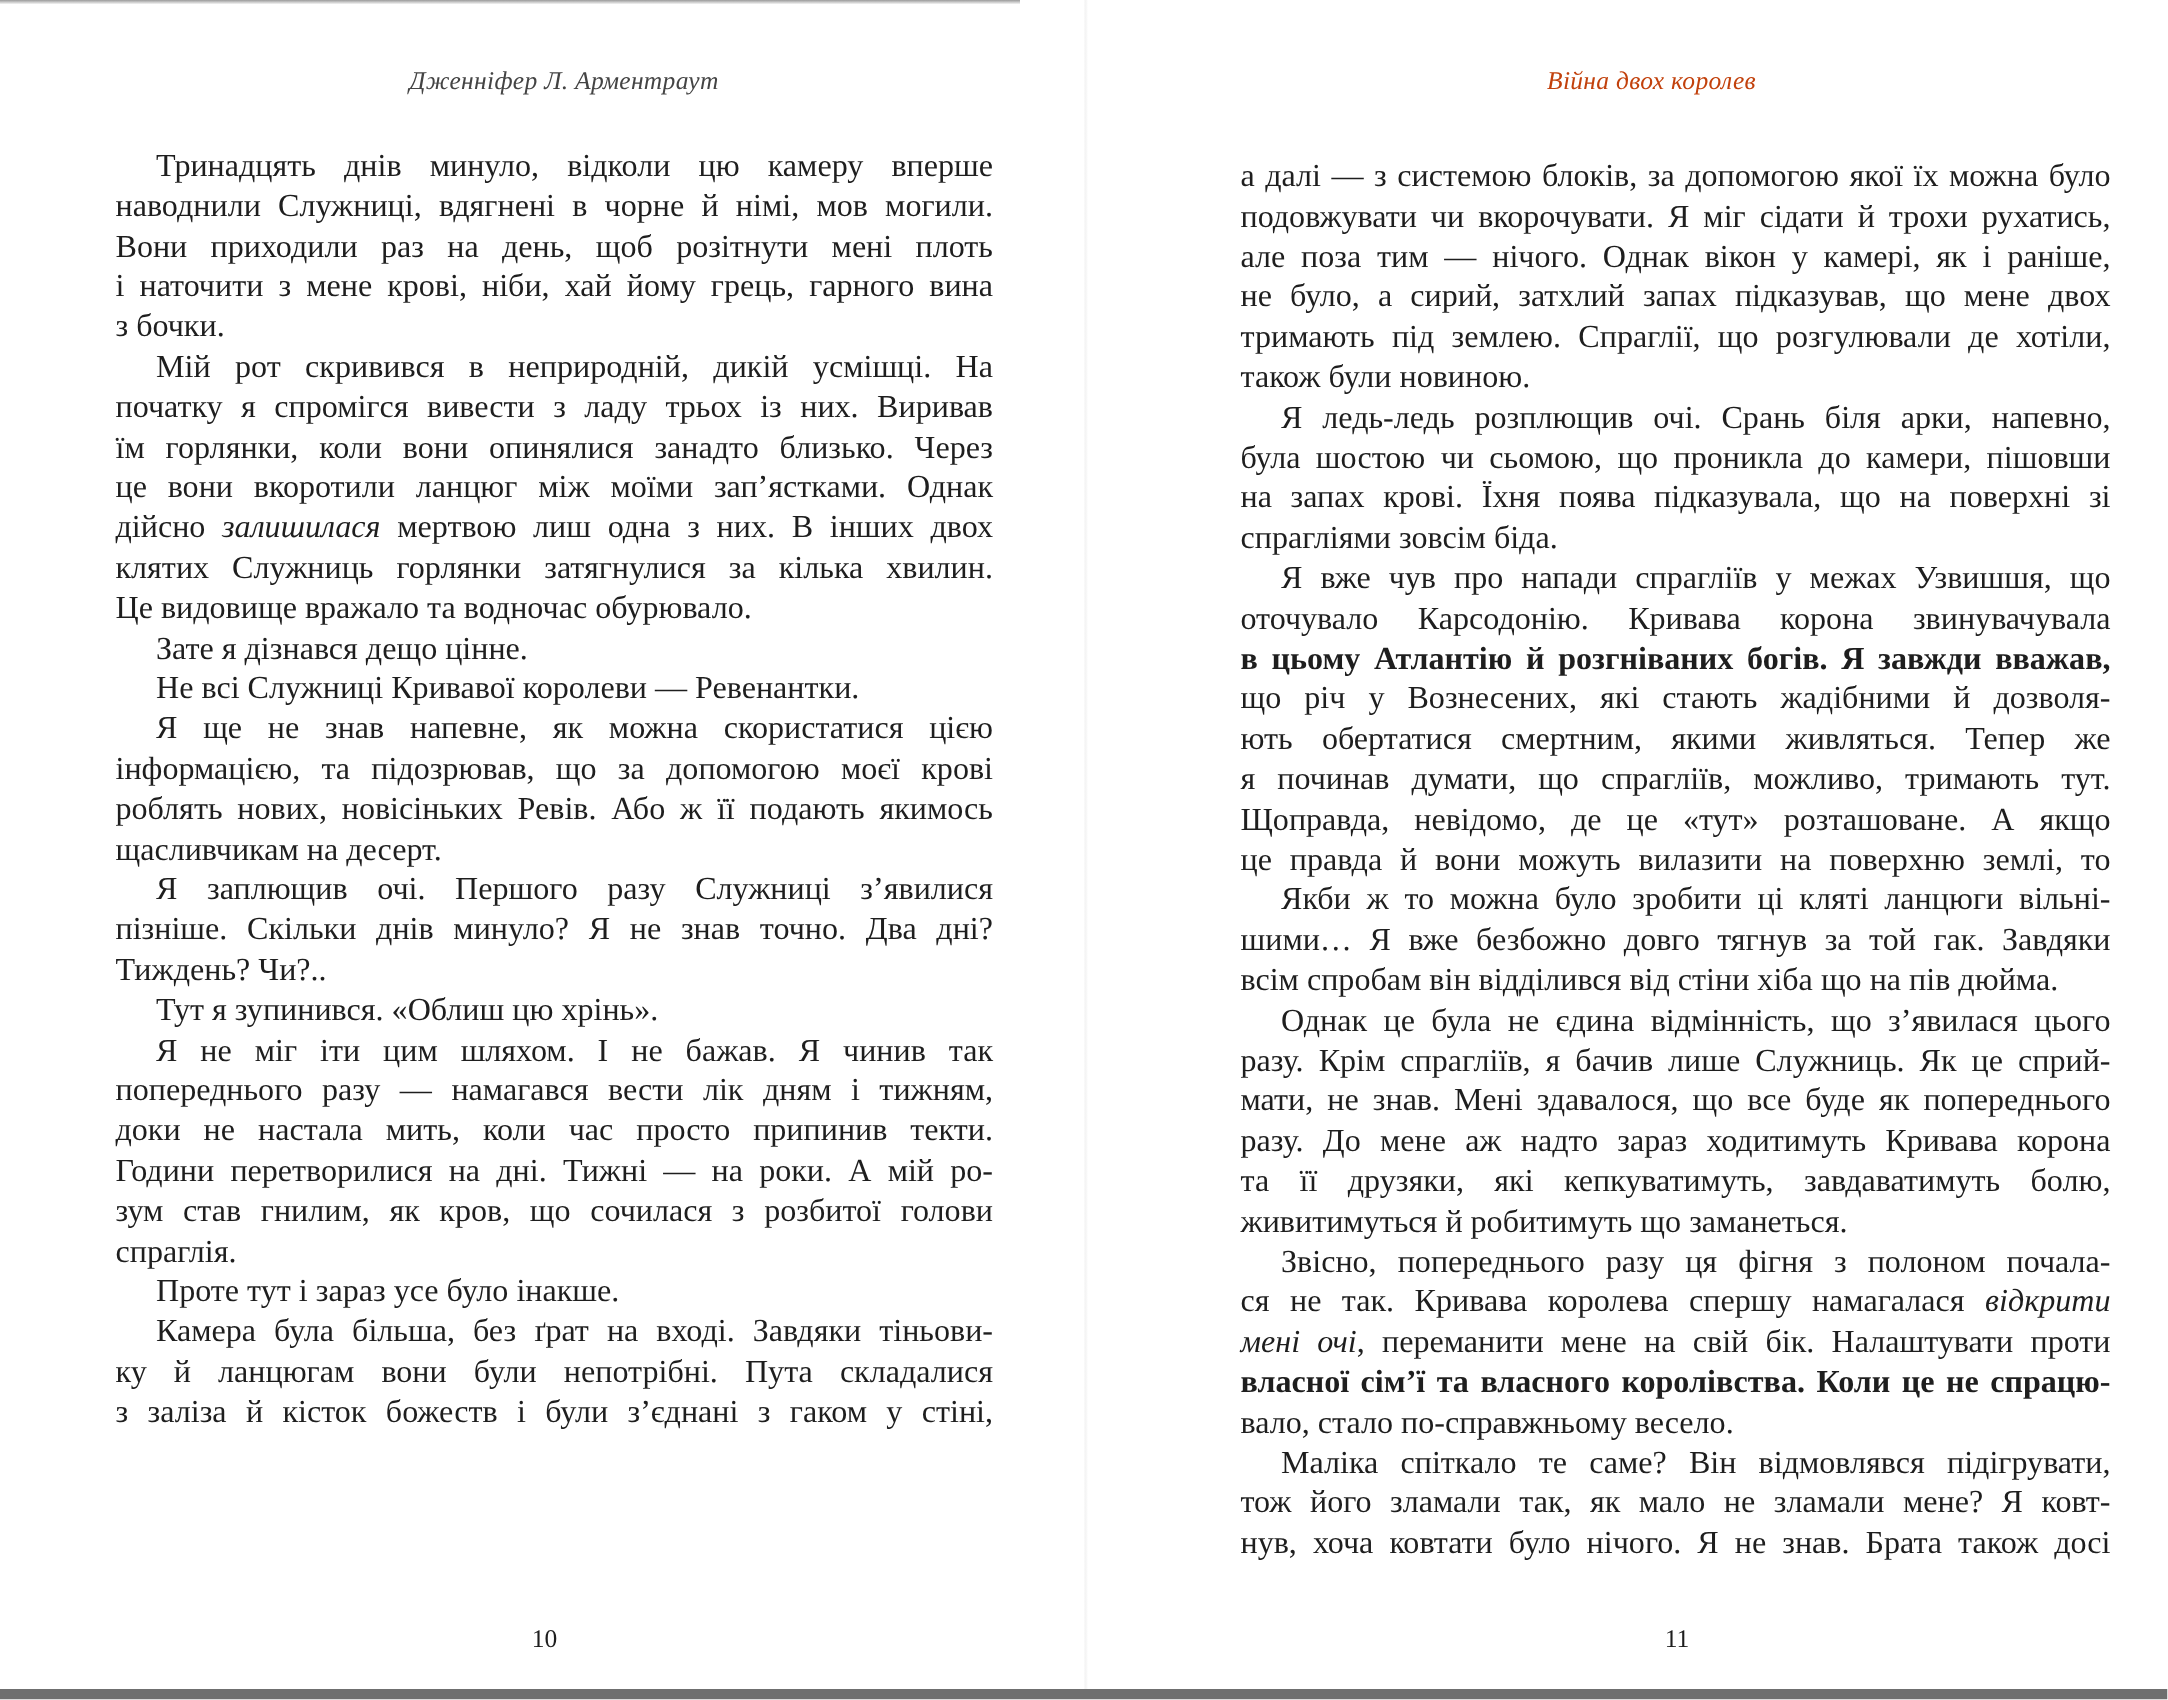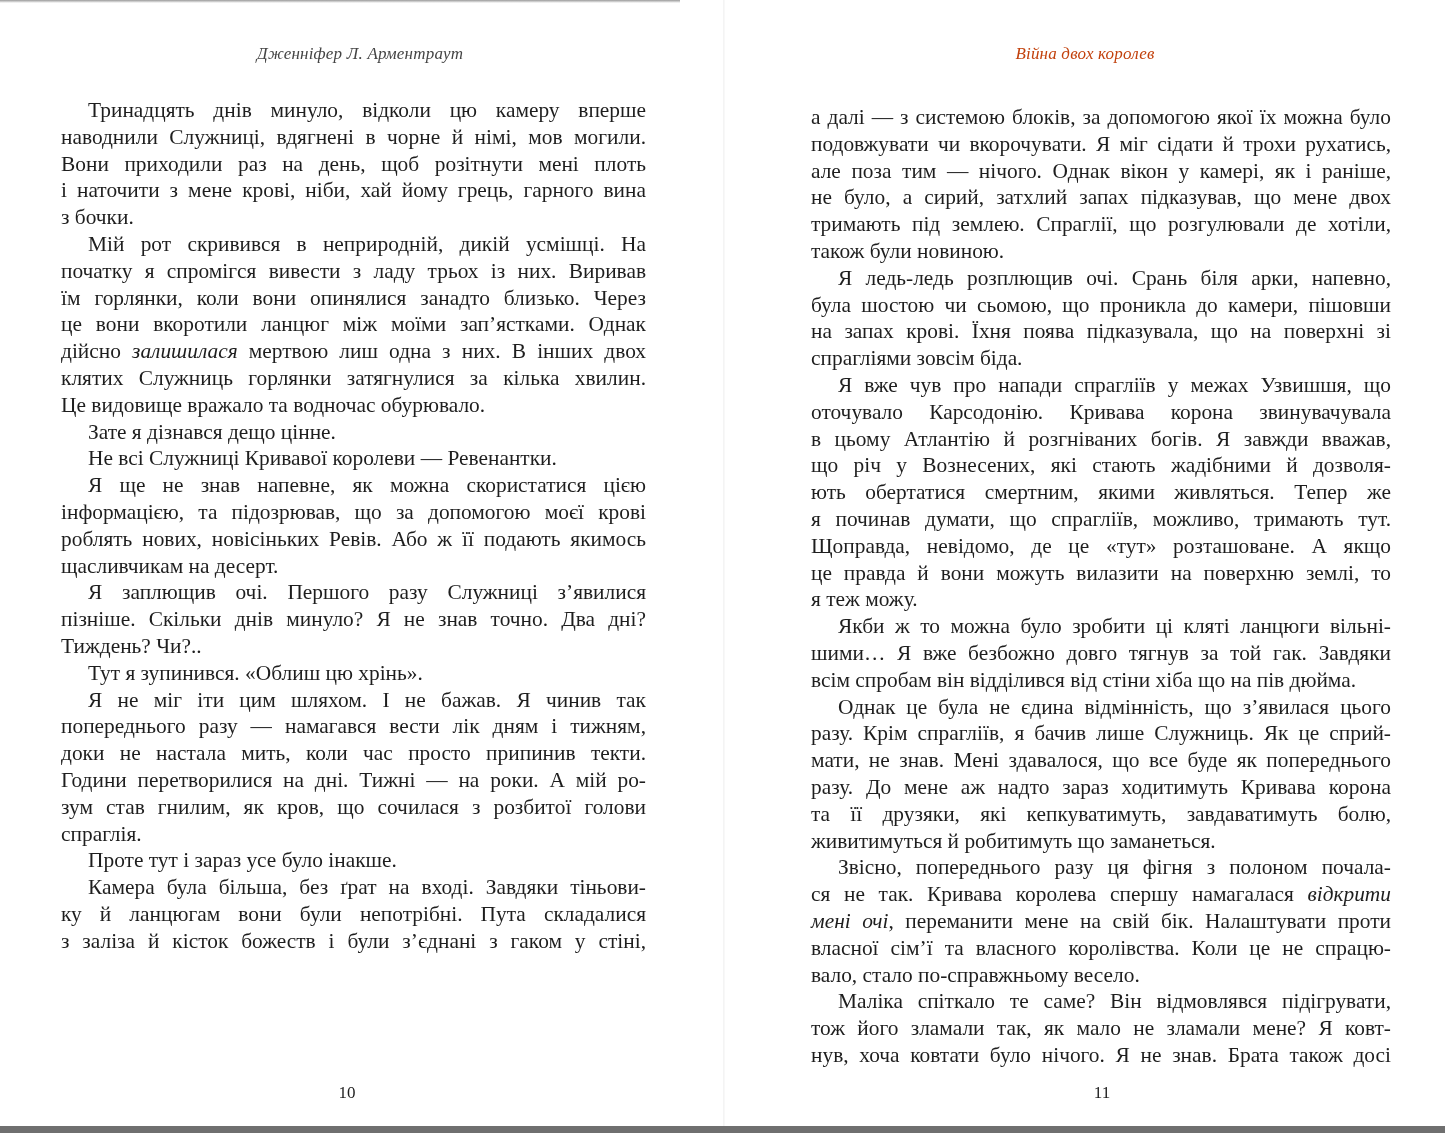--- a/index.html
+++ b/index.html
@@ -4,21 +4,21 @@
 <style>
   html, body { margin:0; padding:0; }
   body {
     width:1445px; height:1133px; background:#ffffff; position:relative; overflow:hidden;
     font-family: "Liberation Serif", "DejaVu Serif", serif; color:#1e1e1e;
   }
   .spread { position:absolute; left:0; top:0; width:1445px; height:1126px; background:#fff; }
   .top-edge { position:absolute; left:0; top:0; width:680px; height:3px; background:linear-gradient(#9a9a9a,#fff); }
   .bottom-edge { position:absolute; left:0; top:1126px; width:1445px; height:7px; background:#6f6f6f; }
   .spine { position:absolute; left:723px; top:0; width:2px; height:1126px; background:linear-gradient(90deg,#f2f2f2,#fafafa); }
-  .page { position:absolute; top:0; height:950px; }
+  .page { position:absolute; top:0; height:950px;margin-left:16px; }
   .page.left { left:0; width:722px; }
   .page.right { left:725px; width:720px; }
   .running-head {
     position:absolute; top:44px; left:0; right:0; text-align:center;
     font-style:italic; font-size:17px; color:#444; letter-spacing:0.2px;
   }
   .page.left .running-head { padding-right:0; left:0; width:720px; }
   .page.right .running-head { color:#c2410c; }
   .body-text { position:absolute; font-size:21.4px; line-height:26.8px; text-align:justify; }
   .page.left .body-text { left:61px; width:585px; top:97px; }
@@ -111,46 +111,45 @@
         </p>
         <p>
           <span class="line">Я ледь-ледь розплющив очі. Срань біля арки, напевно,</span>
           <span class="line" style="text-indent: 0px;">була шостою чи сьомою, що проникла до камери, пішовши</span>
           <span class="line" style="text-indent: 0px;">на запах крові. Їхня поява підказувала, що на поверхні зі</span>
           <span class="line last" style="text-indent: 0px;">спрагліями зовсім біда.</span>
         </p>
         <p>
           <span class="line">Я вже чув про напади спрагліїв у межах Узвишшя, що</span>
           <span class="line" style="text-indent: 0px;">оточувало Карсодонію. Кривава корона звинувачувала</span>
-          <span class="line" style="text-indent: 0px;">в цьому Атлантію й розгніваних богів. Я завжди вважав,</span>
+          <span class="line" style="text-indent: 0px; font-weight: bold;">в цьому Атлантію й розгніваних богів. Я завжди вважав,</span>
           <span class="line" style="text-indent: 0px;">що річ у Вознесених, які стають жадібними й дозволя-</span>
           <span class="line" style="text-indent: 0px;">ють обертатися смертним, якими живляться. Тепер же</span>
           <span class="line" style="text-indent: 0px;">я починав думати, що спрагліїв, можливо, тримають тут.</span>
           <span class="line" style="text-indent: 0px;">Щоправда, невідомо, де це «тут» розташоване. А якщо</span>
           <span class="line" style="text-indent: 0px;">це правда й вони можуть вилазити на поверхню землі, то</span>
-          <span class="line last" style="text-indent: 0px;">я теж можу.</span>
         </p>
         <p>
           <span class="line">Якби ж то можна було зробити ці кляті ланцюги вільні-</span>
           <span class="line" style="text-indent: 0px;">шими… Я вже безбожно довго тягнув за той гак. Завдяки</span>
           <span class="line last" style="text-indent: 0px;">всім спробам він відділився від стіни хіба що на пів дюйма.</span>
         </p>
         <p>
           <span class="line">Однак це була не єдина відмінність, що з’явилася цього</span>
           <span class="line" style="text-indent: 0px;">разу. Крім спрагліїв, я бачив лише Служниць. Як це сприй-</span>
           <span class="line" style="text-indent: 0px;">мати, не знав. Мені здавалося, що все буде як попереднього</span>
           <span class="line" style="text-indent: 0px;">разу. До мене аж надто зараз ходитимуть Кривава корона</span>
           <span class="line" style="text-indent: 0px;">та її друзяки, які кепкуватимуть, завдаватимуть болю,</span>
           <span class="line last" style="text-indent: 0px;">живитимуться й робитимуть що заманеться.</span>
         </p>
         <p>
           <span class="line">Звісно, попереднього разу ця фігня з полоном почала-</span>
           <span class="line" style="text-indent: 0px;">ся не так. Кривава королева спершу намагалася <em>відкрити</em></span>
           <span class="line" style="text-indent: 0px;"><em>мені очі</em>, переманити мене на свій бік. Налаштувати проти</span>
-          <span class="line" style="text-indent: 0px;">власної сім’ї та власного королівства. Коли це не спрацю-</span>
+          <span class="line" style="text-indent: 0px; font-weight: bold;">власної сім’ї та власного королівства. Коли це не спрацю-</span>
           <span class="line last" style="text-indent: 0px;">вало, стало по-справжньому весело.</span>
         </p>
         <p>
           <span class="line">Маліка спіткало те саме? Він відмовлявся підігрувати,</span>
           <span class="line" style="text-indent: 0px;">тож його зламали так, як мало не зламали мене? Я ковт-</span>
           <span class="line" style="text-indent: 0px;">нув, хоча ковтати було нічого. Я не знав. Брата також досі</span>
         </p>
       </div>
     <div class="folio">11</div>
   </div>

